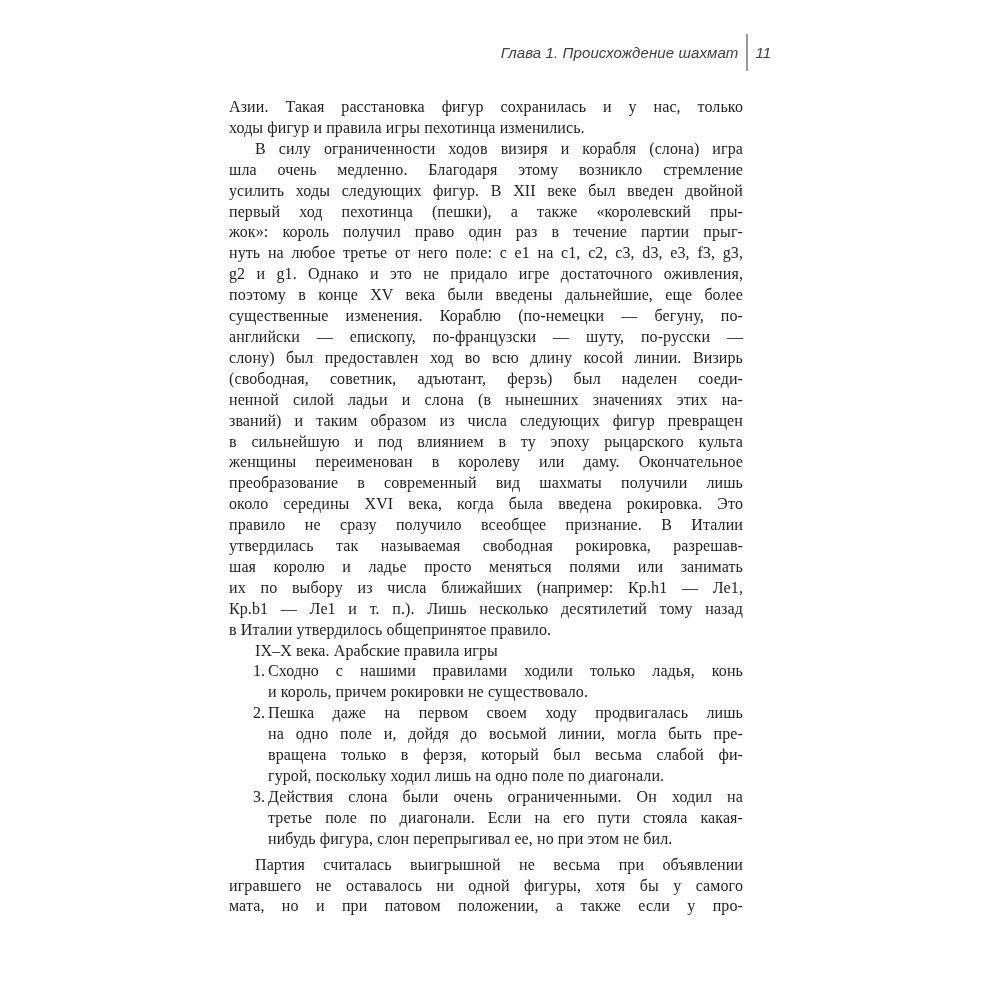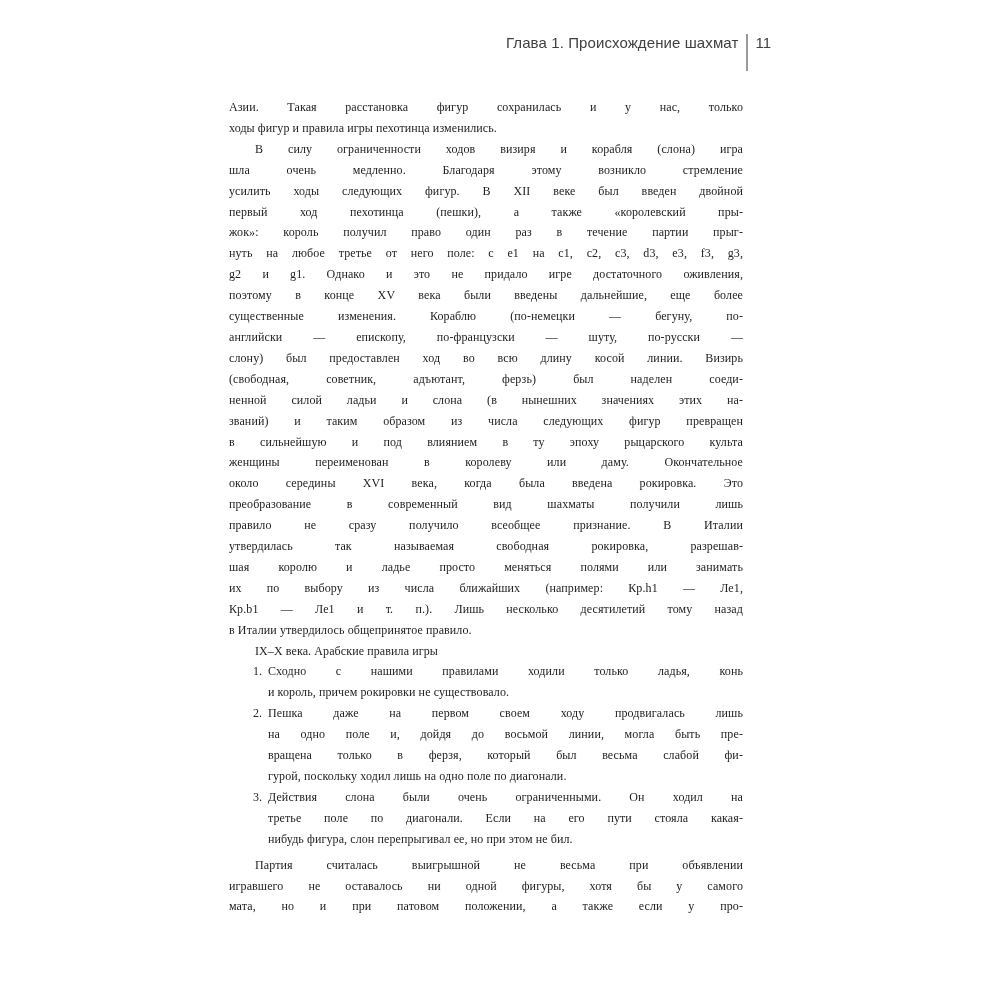--- a/index.html
+++ b/index.html
@@ -20,24 +20,25 @@
     background: var(--bg);
     font-family: "Liberation Serif", serif;
   }
 
   .page-header {
     position: absolute;
     top: 34px;
     right: 229px;
     height: 37px;
     display: flex;
-    align-items: flex-start;
+    align-items: center;
     font-family: "Liberation Sans", sans-serif;
     font-size: 15px;
     color: var(--header-text);
+    font-style: italic;
   }
   .page-header .chapter-title {
     line-height: 18px;
     letter-spacing: 0.1px;
   }
   .page-header .header-divider {
     width: 2px;
     height: 37px;
     background: var(--divider);
     margin-left: 8px;
@@ -45,21 +46,21 @@
   }
   .page-header .page-number {
     line-height: 18px;
   }
 
   .page-text {
     position: absolute;
     left: 229px;
     top: 97px;
     width: 514px;
-    font-size: 12px;
+    font-size: 16px;
     letter-spacing: 0.1px;
     color: var(--text);
   }
 
   .line {
     line-height: 20.9px;
     text-align: justify;
     text-align-last: justify;
     white-space: normal;
   }
@@ -103,22 +104,22 @@
         <div class="line"><span>g2 и g1. Однако и это не придало игре достаточного оживления,</span></div>
         <div class="line"><span>поэтому в конце XV века были введены дальнейшие, еще более</span></div>
         <div class="line"><span>существенные изменения. Кораблю (по-немецки — бегуну, по-</span></div>
         <div class="line"><span>английски — епископу, по-французски — шуту, по-русски —</span></div>
         <div class="line"><span>слону) был предоставлен ход во всю длину косой линии. Визирь</span></div>
         <div class="line"><span>(свободная, советник, адъютант, ферзь) был наделен соеди-</span></div>
         <div class="line"><span>ненной силой ладьи и слона (в нынешних значениях этих на-</span></div>
         <div class="line"><span>званий) и таким образом из числа следующих фигур превращен</span></div>
         <div class="line"><span>в сильнейшую и под влиянием в ту эпоху рыцарского культа</span></div>
         <div class="line"><span>женщины переименован в королеву или даму. Окончательное</span></div>
+        <div class="line"><span>преобразование в современный вид шахматы получили лишь</span></div>
         <div class="line"><span>около середины XVI века, когда была введена рокировка. Это</span></div>
-        <div class="line"><span>преобразование в современный вид шахматы получили лишь</span></div>
         <div class="line"><span>правило не сразу получило всеобщее признание. В Италии</span></div>
         <div class="line"><span>утвердилась так называемая свободная рокировка, разрешав-</span></div>
         <div class="line"><span>шая королю и ладье просто меняться полями или занимать</span></div>
         <div class="line"><span>их по выбору из числа ближайших (например: Кр.h1 — Ле1,</span></div>
         <div class="line"><span>Кр.b1 — Ле1 и т. п.). Лишь несколько десятилетий тому назад</span></div>
         <div class="line last"><span>в Италии утвердилось общепринятое правило.</span></div>
       </div>
       <div class="block paragraph">
         <div class="line last indent"><span>IX–X века. Арабские правила игры</span></div>
       </div>

